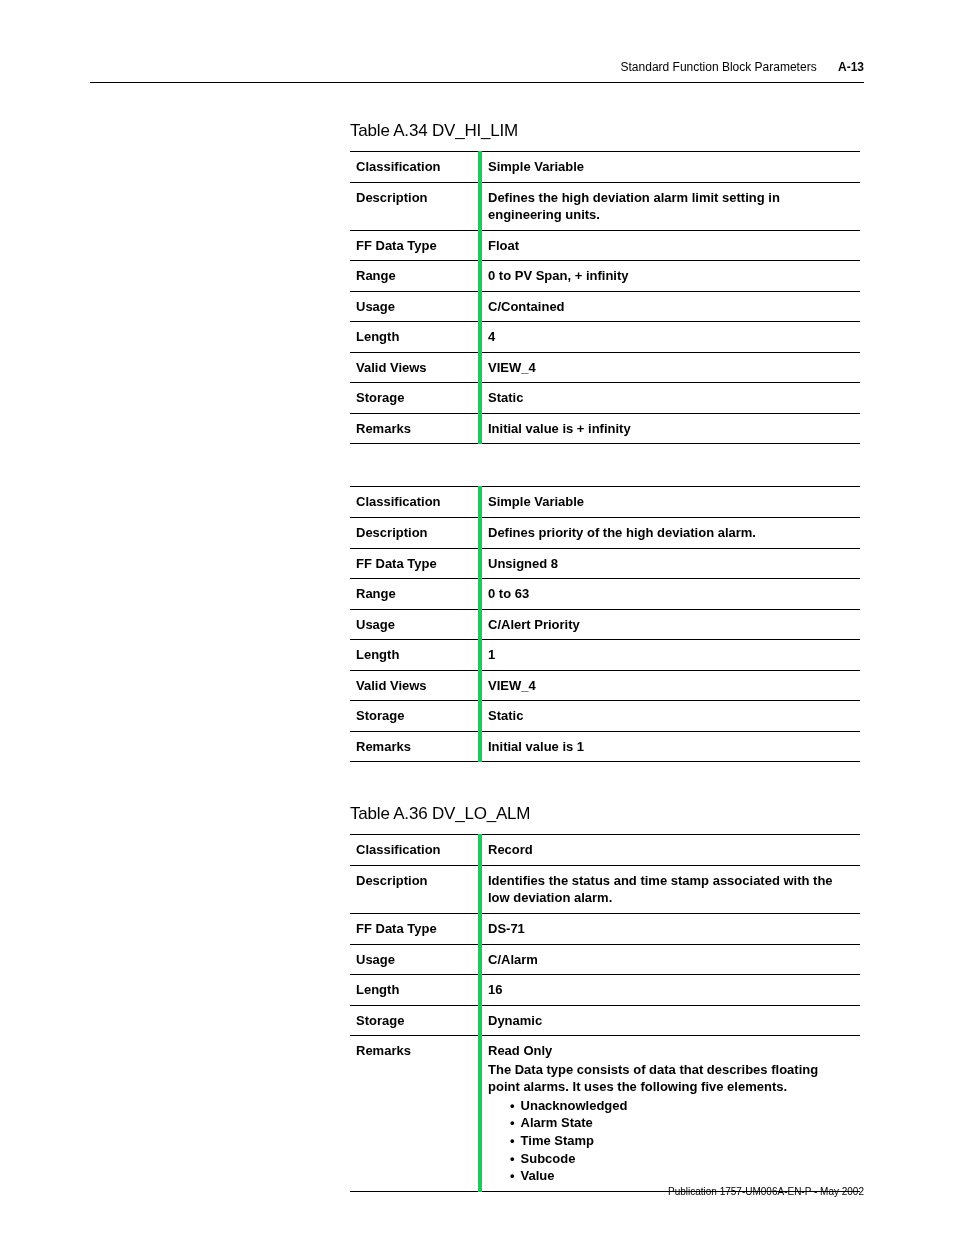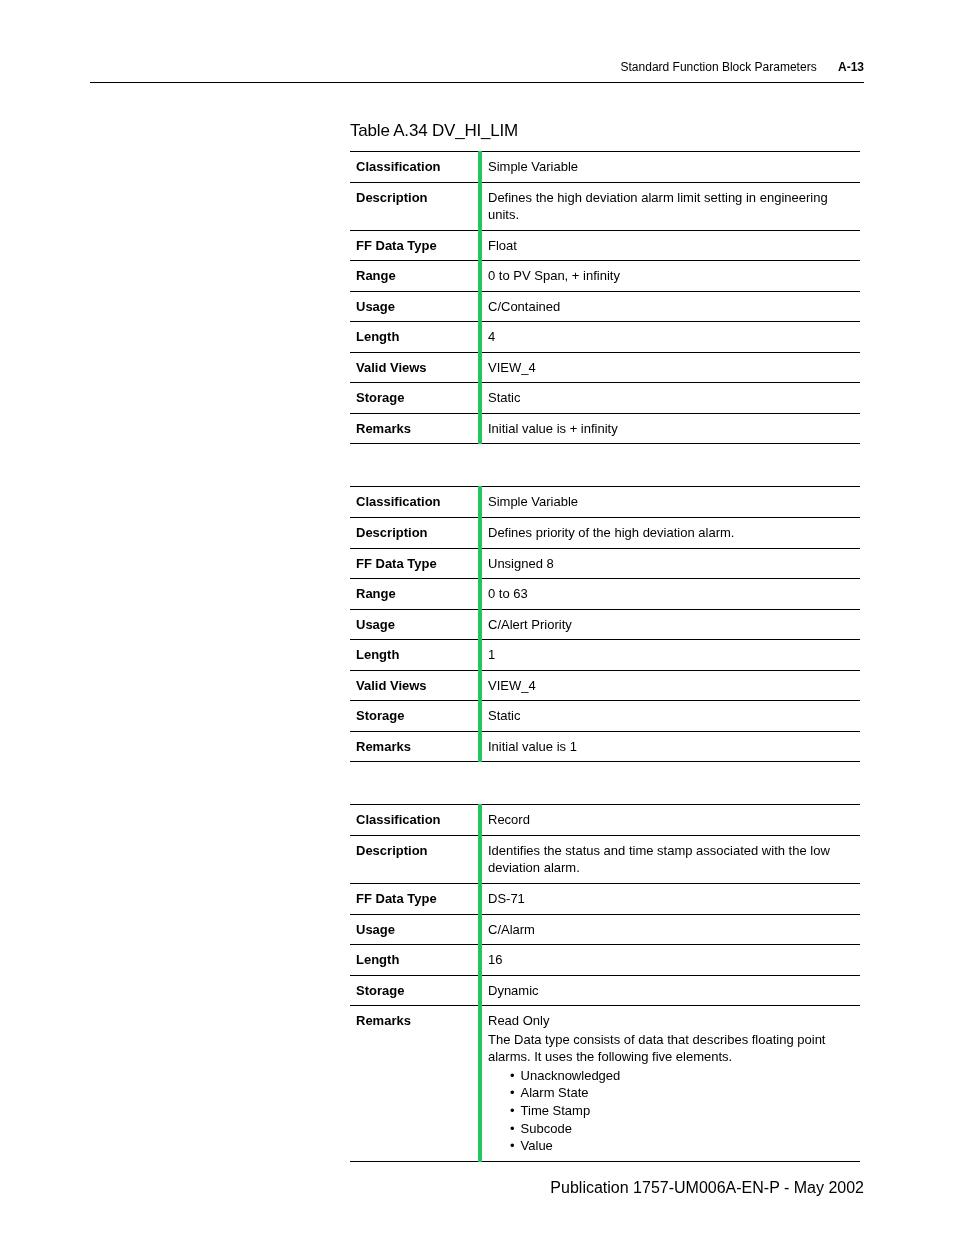--- a/index.html
+++ b/index.html
@@ -84,21 +84,21 @@
     table.param tr:last-child td {
       border-bottom: 1.3px solid #000;
     }
 
     table.param th {
       border-right: 4px solid #22c55e;
     }
 
     table.param td {
       font-family: "Helvetica Neue", Helvetica, Arial, sans-serif;
-      font-weight: 400;
+      font-weight: 700;
     }
 
     .remarks-content .intro {
       margin-bottom: 1px;
     }
 
     .remarks-content ul {
       list-style: none;
       padding-left: 22px;
       margin-top: 1px;
@@ -106,21 +106,21 @@
 
     .remarks-content ul li::before {
       content: "•";
       margin-right: 6px;
     }
 
     .footer {
       position: absolute;
       bottom: 38px;
       right: 90px;
-      font-size: 16px;
+      font-size: 10px;
       color: #000;
       font-weight: 300;
     }
   </style>
 </head>
 <body>
 
 <div class="page">
 
   <div class="header">
@@ -210,20 +210,21 @@
           </tr>
       <tr>
             <th>Remarks</th>
             <td>Initial value is 1</td>
           </tr>
     </tbody>
       </table>
   </div>
 
   <div class="table-block">
+    <div class="table-title">Table A.36 DV_LO_ALM</div>
     <table class="param">
       <tbody>
           <tr>
             <th>Classification</th>
             <td>Record</td>
           </tr>
       <tr>
             <th>Description</th>
             <td>Identifies the status and time stamp associated with the low deviation alarm.</td>
           </tr>

